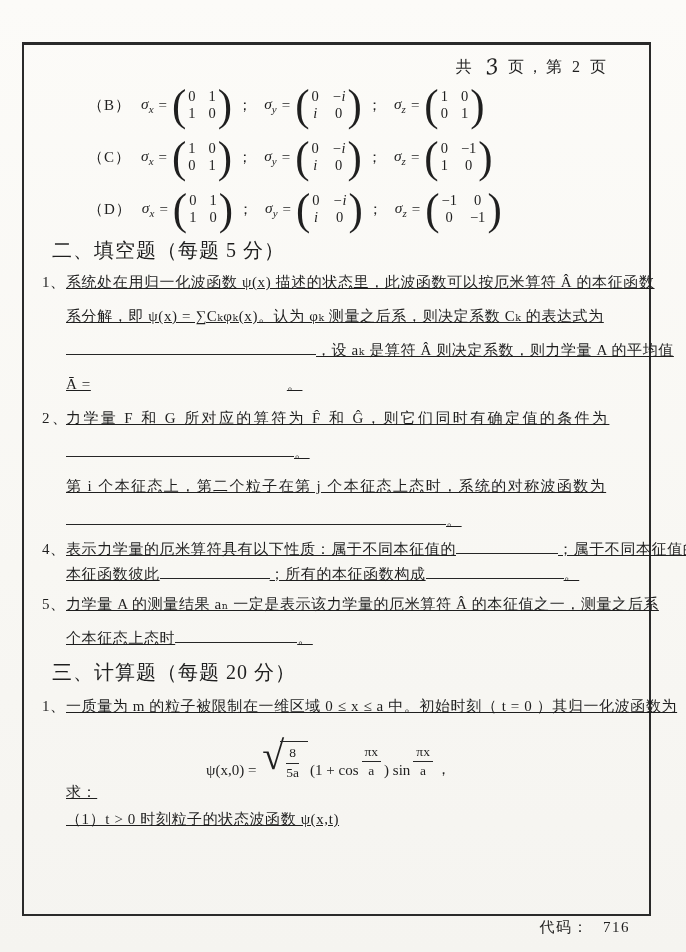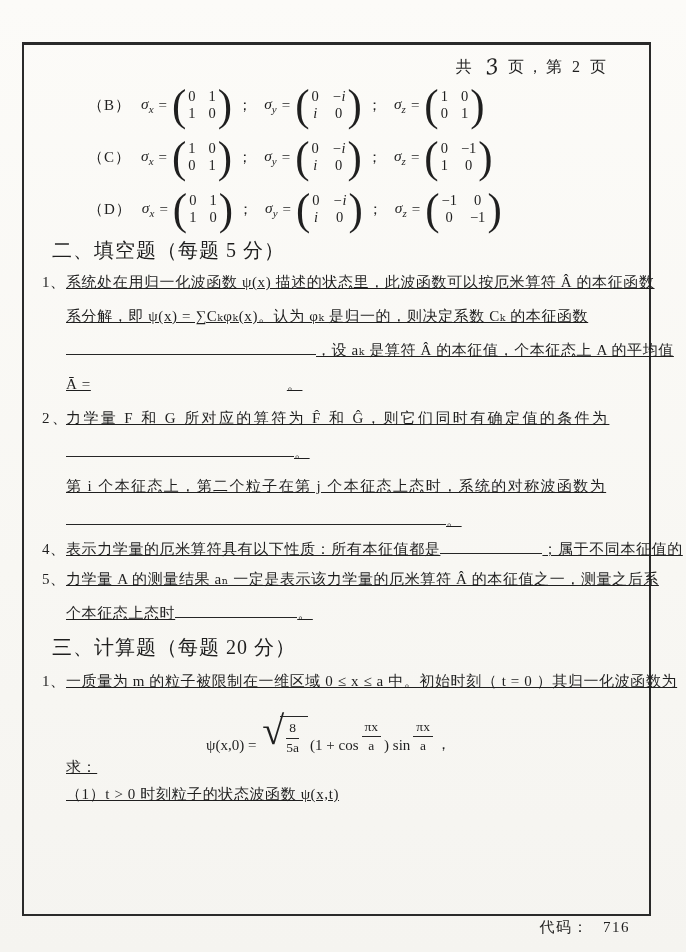--- a/index.html
+++ b/index.html
@@ -195,31 +195,32 @@
             <span class="cell">−1</span>
           </span>
           <span class="paren">)</span>
         </span>
       </div>
     </div>
 
   <div class="sec-title">二、填空题（每题 5 分）</div>
 
   <div class="ln"><span class="qnum">1、</span><span>系统处在用归一化波函数 ψ(x) 描述的状态里，此波函数可以按厄米算符 Â 的本征函数</span></div>
-  <div class="ln cont"><span>系分解，即 ψ(x) = ∑Cₖφₖ(x)。认为 φₖ 是归一的，则决定系数 Cₖ 的本征函数</span></div>
-  <div class="ln cont"><span class="blank" style="width:250px"></span><span>，设 aₖ 是算符 Â 的本征值，个本征态上 A 的平均值</span></div>
+  <div class="ln cont"><span>系分解，即 ψ(x) = ∑Cₖφₖ(x)。认为 φₖ 测量之后系，则决定系数 Cₖ 的表达式为</span></div>
+  <div class="ln cont"><span class="blank" style="width:250px"></span><span>，设 aₖ 是算符 Â 则决定系数，则力学量 A 的平均值</span></div>
   <div class="ln cont"><span>Ā =</span><span class="sp" style="width:196px"></span><span>。</span></div>
 
   <div class="ln sp2"><span class="qnum">2、</span><span>力学量 F 和 G 所对应的算符为 F̂ 和 Ĝ，则它们同时有确定值的条件为</span></div>
   <div class="ln cont"><span class="blank" style="width:228px"></span><span>。</span></div>
 
   <div class="ln cont sp1"><span>第 i 个本征态上，第二个粒子在第 j 个本征态上态时，系统的对称波函数为</span></div>
   <div class="ln cont"><span class="blank" style="width:380px"></span><span>。</span></div>
 
-  <div class="ln tight"><span class="qnum">4、</span><span>表示力学量的厄米算符具有以下性质：所有本征值都是</span><span class="blank" style="width:102px"></span><span>；属于不同本征值的</span></div>
+  <div class="ln tight"><span class="qnum">4、</span><span>表示力学量的厄米算符具有以下性质：属于不同本征值的</span><span class="blank" style="width:102px"></span><span>；属于不同本征值的</span></div>
+  <div class="ln tight cont"><span>本征函数彼此</span><span class="blank" style="width:110px"></span><span>；所有的本征函数构成</span><span class="blank" style="width:138px"></span><span>。</span></div>
 
   <div class="ln"><span class="qnum">5、</span><span>力学量 A 的测量结果 aₙ 一定是表示该力学量的厄米算符 Â 的本征值之一，测量之后系</span></div>
   <div class="ln cont"><span>个本征态上态时</span><span class="blank" style="width:122px"></span><span>。</span></div>
 
   <div class="sec-title" style="height:34px;line-height:34px">三、计算题（每题 20 分）</div>
   <div class="ln"><span class="qnum">1、</span><span>一质量为 m 的粒子被限制在一维区域 0 ≤ x ≤ a 中。初始时刻（ t = 0 ）其归一化波函数为</span></div>
 
   <div class="formula">
     <span class="flhs">ψ(x,0) =</span>
     <span class="sqrt">

